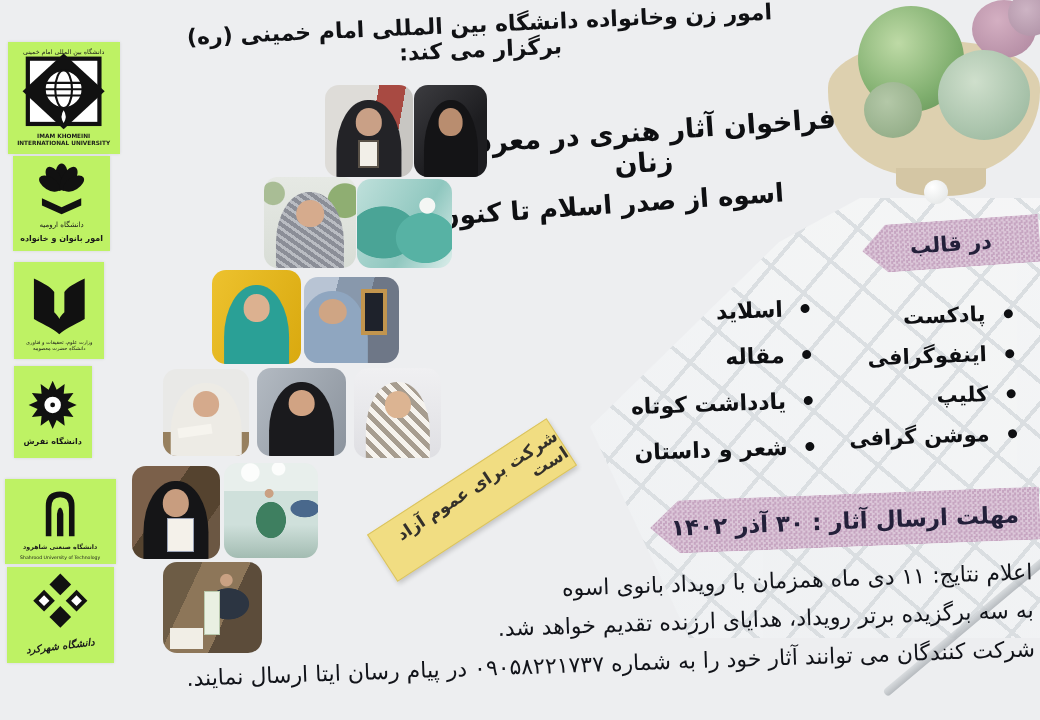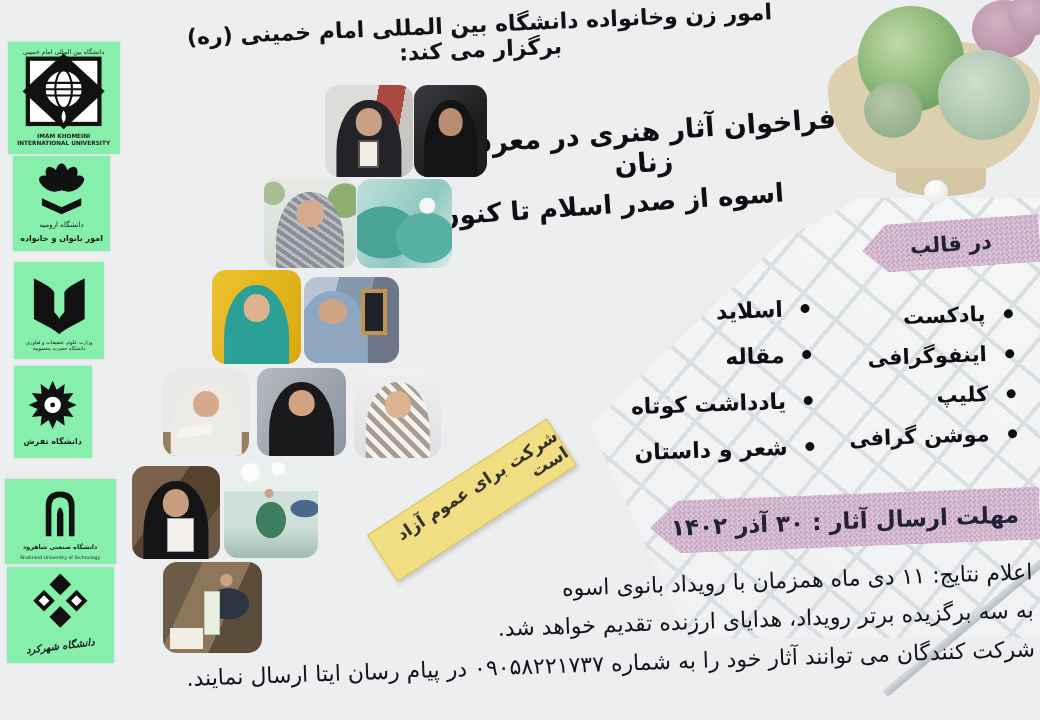--- a/index.html
+++ b/index.html
@@ -39,21 +39,21 @@
 
   
   .header{position:absolute;left:150px;top:12px;width:660px;transform:rotate(-2.5deg);
     direction:rtl;text-align:center;font-size:22px;font-weight:bold;color:#101114;}
   .title{position:absolute;left:418px;top:116px;width:452px;transform:rotate(-4deg);
     direction:rtl;text-align:center;font-weight:bold;color:#0e0f12;}
   .title .l1{font-size:27px;}
   .title .l2{font-size:26px;margin-top:9px;position:relative;left:-36px;}
 
   
-  .logo-card{position:absolute;background:#86efac;box-shadow:0 0 3px rgba(0,0,0,.10);
+  .logo-card{position:absolute;background:#bef264;box-shadow:0 0 3px rgba(0,0,0,.10);
     display:flex;align-items:center;justify-content:center;}
   .lg1{left:8px;top:42px;width:112px;height:112px;}
   .lg2{left:13px;top:156px;width:97px;height:95px;}
   .lg3{left:14px;top:262px;width:90px;height:97px;}
   .lg4{left:14px;top:366px;width:78px;height:92px;}
   .lg5{left:5px;top:479px;width:111px;height:85px;}
   .lg6{left:7px;top:567px;width:107px;height:96px;}
   .logo-card svg{width:94%;height:94%;}
   .logo-card text{font-family:"DejaVu Sans",sans-serif;fill:#1a1a1a;}
 

